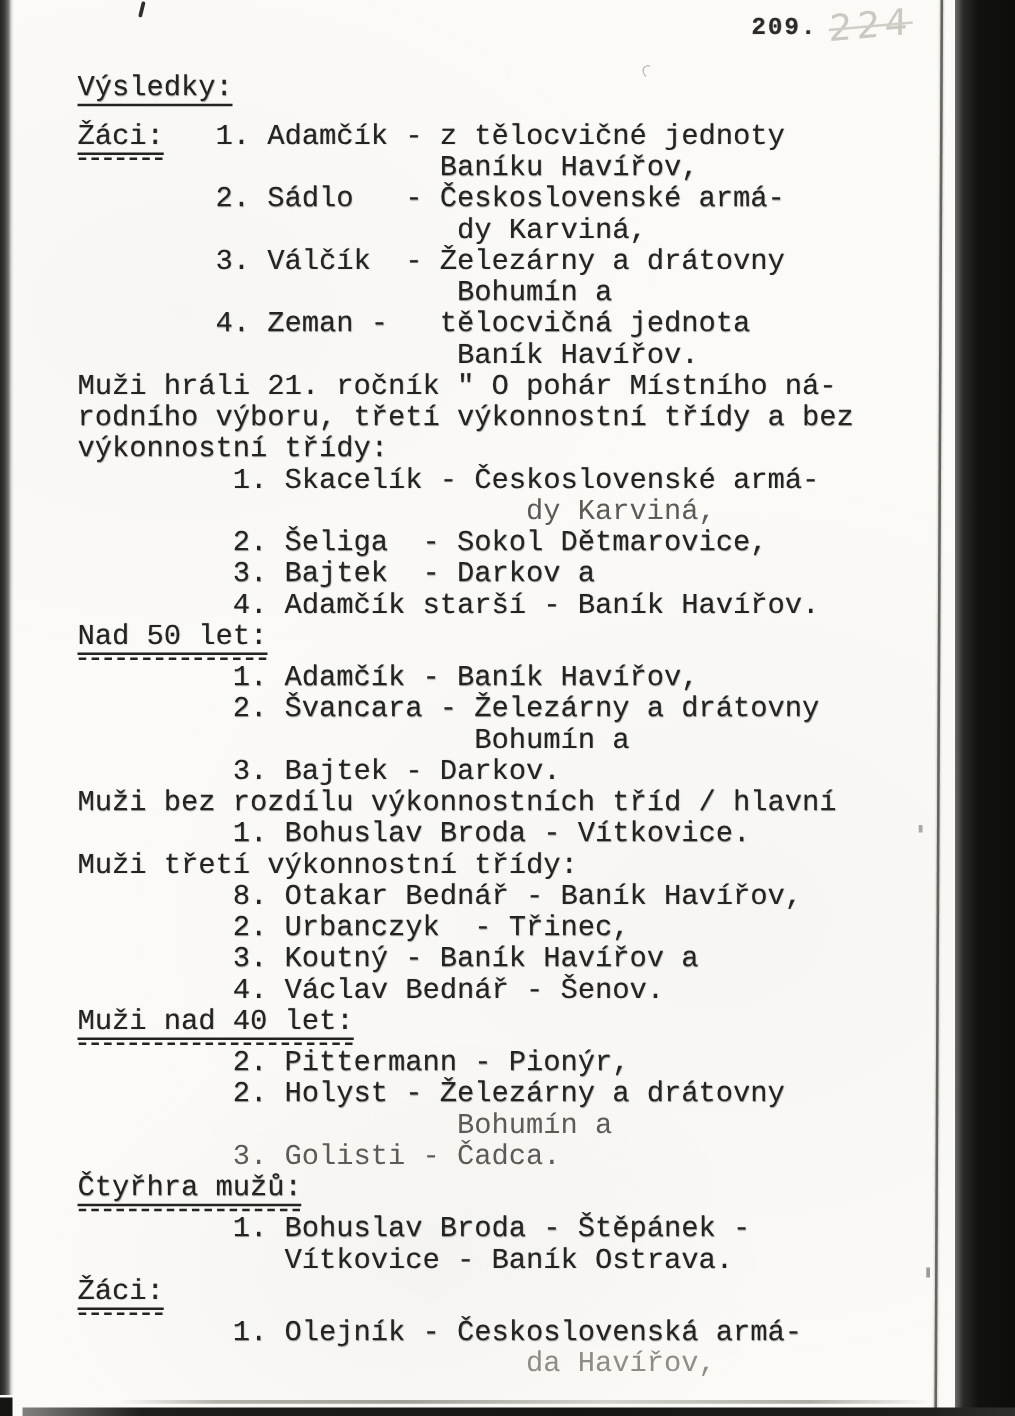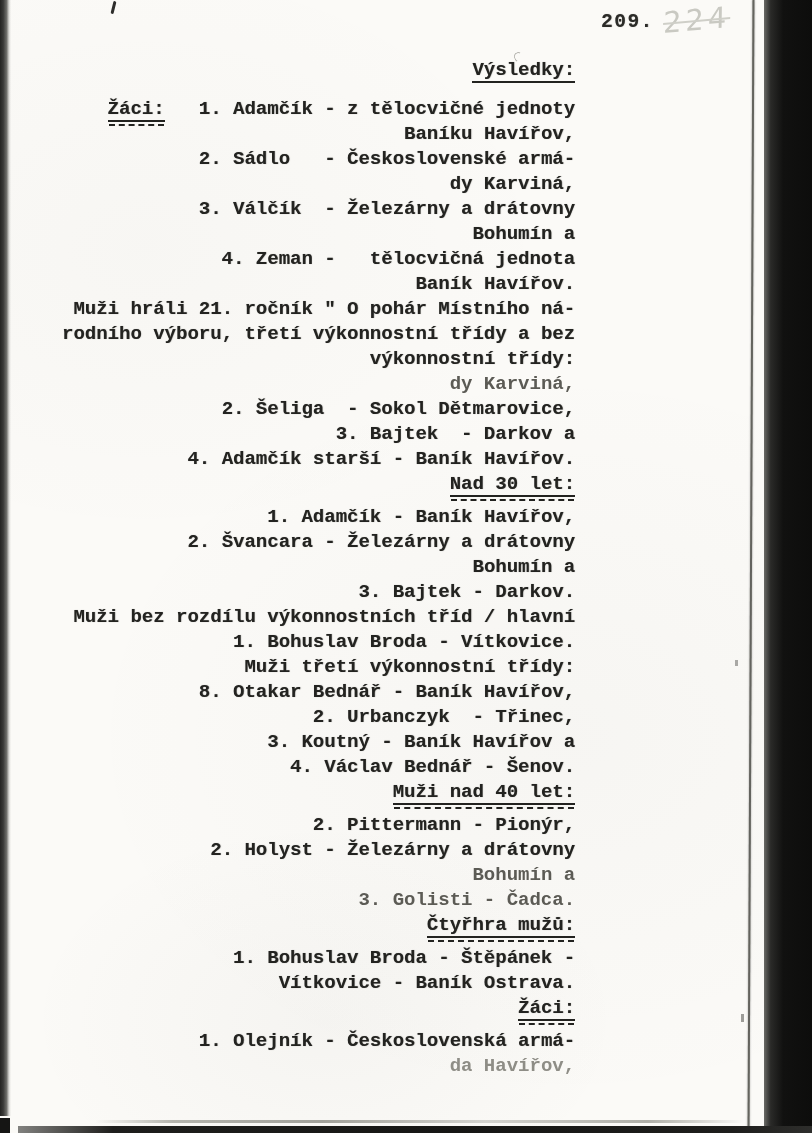--- a/index.html
+++ b/index.html
@@ -13,24 +13,23 @@
     background-color:#fbfaf7;
     background-image:
       radial-gradient(ellipse 420px 300px at 18% 22%, rgba(60,60,55,0.02), rgba(0,0,0,0)),
       radial-gradient(ellipse 500px 380px at 70% 65%, rgba(60,60,55,0.025), rgba(0,0,0,0)),
       radial-gradient(ellipse 300px 200px at 40% 90%, rgba(60,60,55,0.03), rgba(0,0,0,0));
   }
 
   
   .text-block {
     position:absolute; left:62px; top:58px;
-    font-size:19px; line-height:25px; font-weight:700;
+    font-size:23px; line-height:25px; font-weight:400;
     color:#232320;
     text-shadow:0.4px 0.4px 0.8px rgba(35,35,32,0.5);
-    text-align:right;
   }
   .line { white-space:pre; height:25px; }
   .gap-lg { margin-bottom:14px; }
   .gap-sm { margin-bottom:8px; }
 
   .u-solid { border-bottom:2px solid #232320; }
   .u-double { position:relative; border-bottom:2px solid #232320; }
   .u-double::after {
     content:""; position:absolute; left:1px; right:1px; bottom:-6px;
     border-bottom:2.6px dashed #232320;
@@ -113,25 +112,26 @@
       <div class="line"><span>                     Baníku Havířov,</span></div>
       <div class="line"><span>        2. Sádlo   - Československé armá-</span></div>
       <div class="line"><span>                      dy Karviná,</span></div>
       <div class="line"><span>        3. Válčík  - Železárny a drátovny</span></div>
       <div class="line"><span>                      Bohumín a</span></div>
       <div class="line"><span>        4. Zeman -   tělocvičná jednota</span></div>
       <div class="line"><span>                      Baník Havířov.</span></div>
       <div class="line"><span>Muži hráli 21. ročník " O pohár Místního ná-</span></div>
       <div class="line"><span>rodního výboru, třetí výkonnostní třídy a bez</span></div>
       <div class="line"><span>výkonnostní třídy:</span></div>
+      <div class="line"><span>         1. Skacelík - Československé armá-</span></div>
       <div class="line"><span class="tone-light">                          dy Karviná,</span></div>
       <div class="line"><span>         2. Šeliga  - Sokol Dětmarovice,</span></div>
       <div class="line"><span>         3. Bajtek  - Darkov a</span></div>
       <div class="line"><span>         4. Adamčík starší - Baník Havířov.</span></div>
-      <div class="line gap-sm"><span class="u-double">Nad 30 let:</span></div>
+      <div class="line gap-sm"><span class="u-double">Nad 50 let:</span></div>
       <div class="line"><span>         1. Adamčík - Baník Havířov,</span></div>
       <div class="line"><span>         2. Švancara - Železárny a drátovny</span></div>
       <div class="line"><span>                       Bohumín a</span></div>
       <div class="line"><span>         3. Bajtek - Darkov.</span></div>
       <div class="line"><span>Muži bez rozdílu výkonnostních tříd / hlavní</span></div>
       <div class="line"><span>         1. Bohuslav Broda - Vítkovice.</span></div>
       <div class="line"><span>Muži třetí výkonnostní třídy:</span></div>
       <div class="line"><span>         8. Otakar Bednář - Baník Havířov,</span></div>
       <div class="line"><span>         2. Urbanczyk  - Třinec,</span></div>
       <div class="line"><span>         3. Koutný - Baník Havířov a</span></div>

